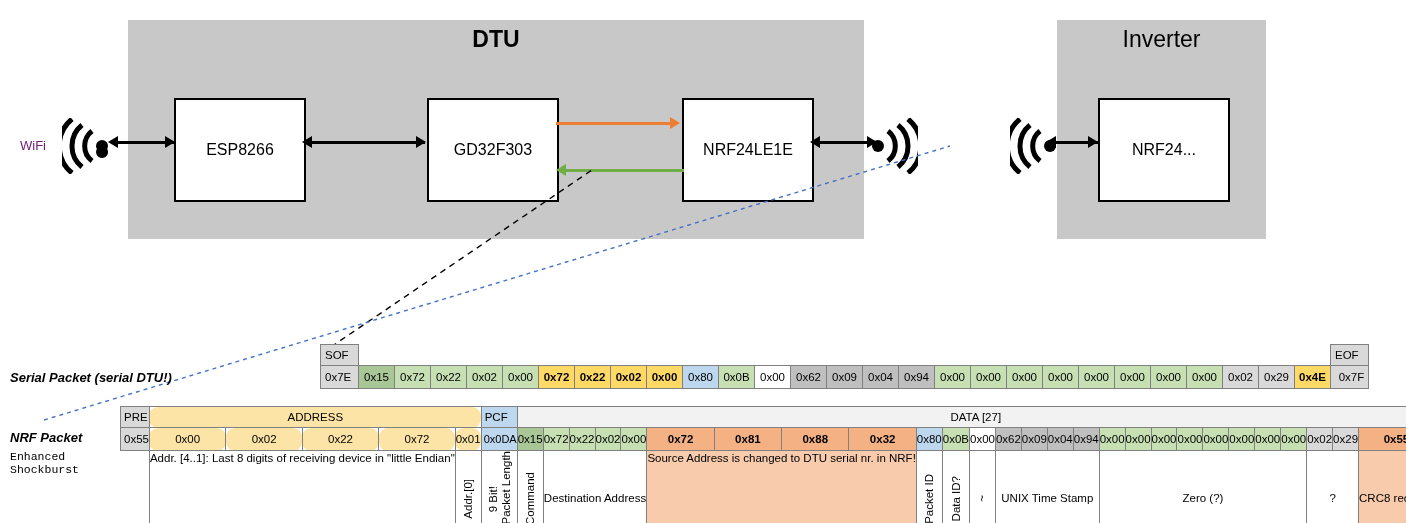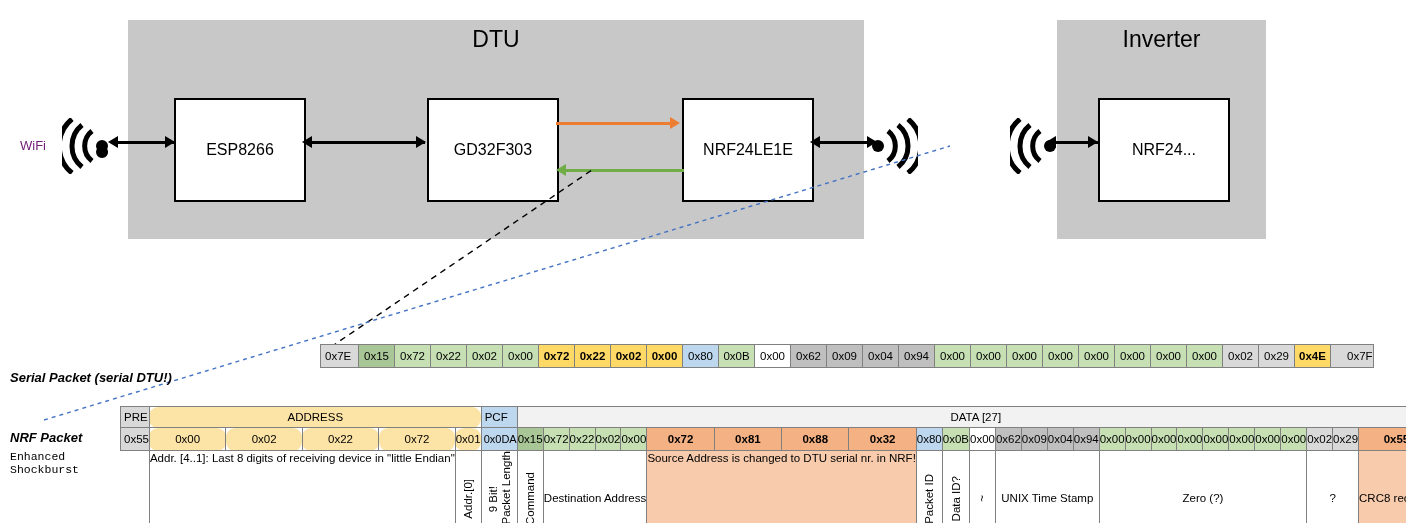--- a/index.html
+++ b/index.html
@@ -80,21 +80,21 @@
     text-align:right;
   }
   .rowlabel-plain{
     position:absolute;font-size:11.5px;color:#000;text-align:left;font-family:Liberation Mono, monospace;
   }
 </style>
 </head>
 <body>
 
 <div class="group-box" style="left:128px;top:20px;width:736px;height:219px;"></div>
-<div class="group-title" style="left:128px;top:26px;width:736px;">DTU</div>
+<div class="group-title" style="left:128px;top:26px;width:736px;font-weight:bold;">DTU</div>
 
 <div class="group-box" style="left:1057px;top:20px;width:209px;height:219px;"></div>
 <div class="group-title" style="left:1057px;top:26px;width:209px;">Inverter</div>
 
 <div class="wifi-label" style="left:20px;top:138px;">WiFi</div>
 
 <svg class="abs" style="left:62px;top:118px;" width="58" height="56" viewBox="0 0 58 56">
   <path d="M40 28 m0,0 a6,6 0 1,0 0.1,0" fill="#000"></path>
   <circle cx="40" cy="28" r="6" fill="#000"></circle>
   <path d="M30 13 A19 19 0 0 0 30 43" stroke="#000" stroke-width="5" fill="none"></path>
@@ -160,20 +160,25 @@
 <div class="rowlabel" style="left:10px;top:430px;width:105px;text-align:left;">NRF Packet</div>
 <div class="rowlabel-plain" style="left:10px;top:450px;width:115px;">Enhanced Shockburst</div>
 
 <table class="ptable" style="left:320px;top:344px;">
   <colgroup>
     <col style="width:38px">
     <col span="27" style="width:36px">
     <col style="width:38px">
   </colgroup>
   <tbody>
+      <tr>
+    <td class="hdr" style="height:20px;text-align:left;padding-left:4px;">SOF</td>
+    <td class="nofill" colspan="27"></td>
+    <td class="hdr" style="text-align:left;padding-left:4px;">EOF</td>
+  </tr>
   <tr>
     <td class="c-gray" style="height:22px;text-align:left;padding-left:4px;">0x7E</td>
     <td class="sbyte c-green-d">0x15</td>
     <td class="sbyte c-green">0x72</td>
     <td class="sbyte c-green">0x22</td>
     <td class="sbyte c-green">0x02</td>
     <td class="sbyte c-green">0x00</td>
     <td class="sbyte c-yellow bold">0x72</td>
     <td class="sbyte c-yellow bold">0x22</td>
     <td class="sbyte c-yellow bold">0x02</td>
@@ -189,21 +194,21 @@
     <td class="sbyte c-green">0x00</td>
     <td class="sbyte c-green">0x00</td>
     <td class="sbyte c-green">0x00</td>
     <td class="sbyte c-green">0x00</td>
     <td class="sbyte c-green">0x00</td>
     <td class="sbyte c-green">0x00</td>
     <td class="sbyte c-green">0x00</td>
     <td class="sbyte c-gray">0x02</td>
     <td class="sbyte c-gray">0x29</td>
     <td class="sbyte c-yellow bold">0x4E</td>
-    <td class="c-gray" style="text-align:left;padding-left:16px;">0x7F</td>
+    <td class="c-gray" style="text-align:center;padding-left:4px;">0x7F</td>
   </tr>
 </tbody>
   </table>
 
 <table class="ptable" style="left:120px;top:406px;">
   <colgroup>
     <col style="width:36px">
     <col span="4" style="width:36px">
     <col style="width:36px">
     <col style="width:38px">

